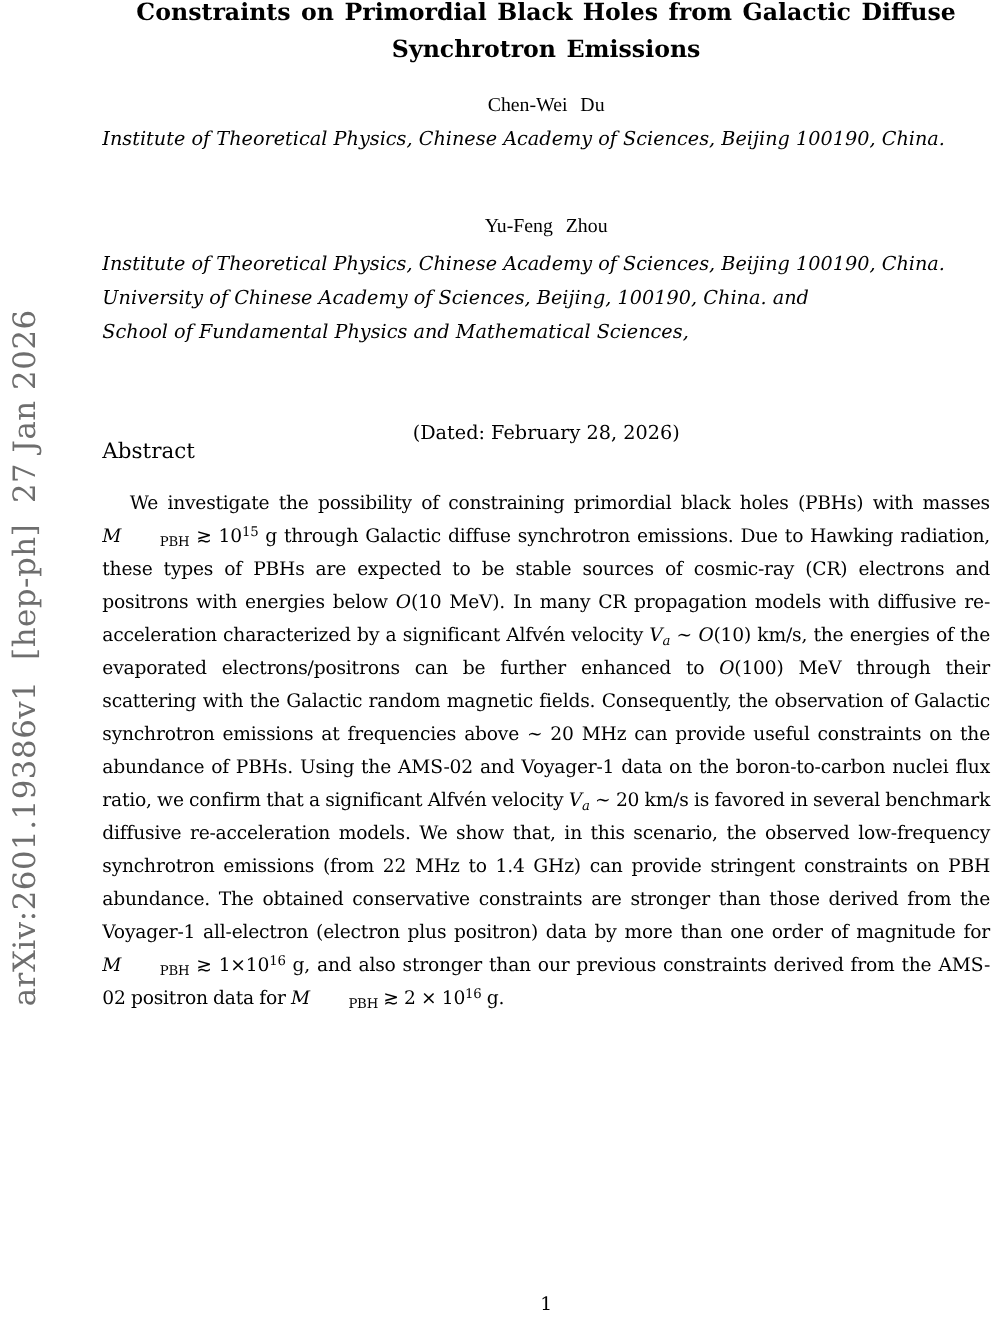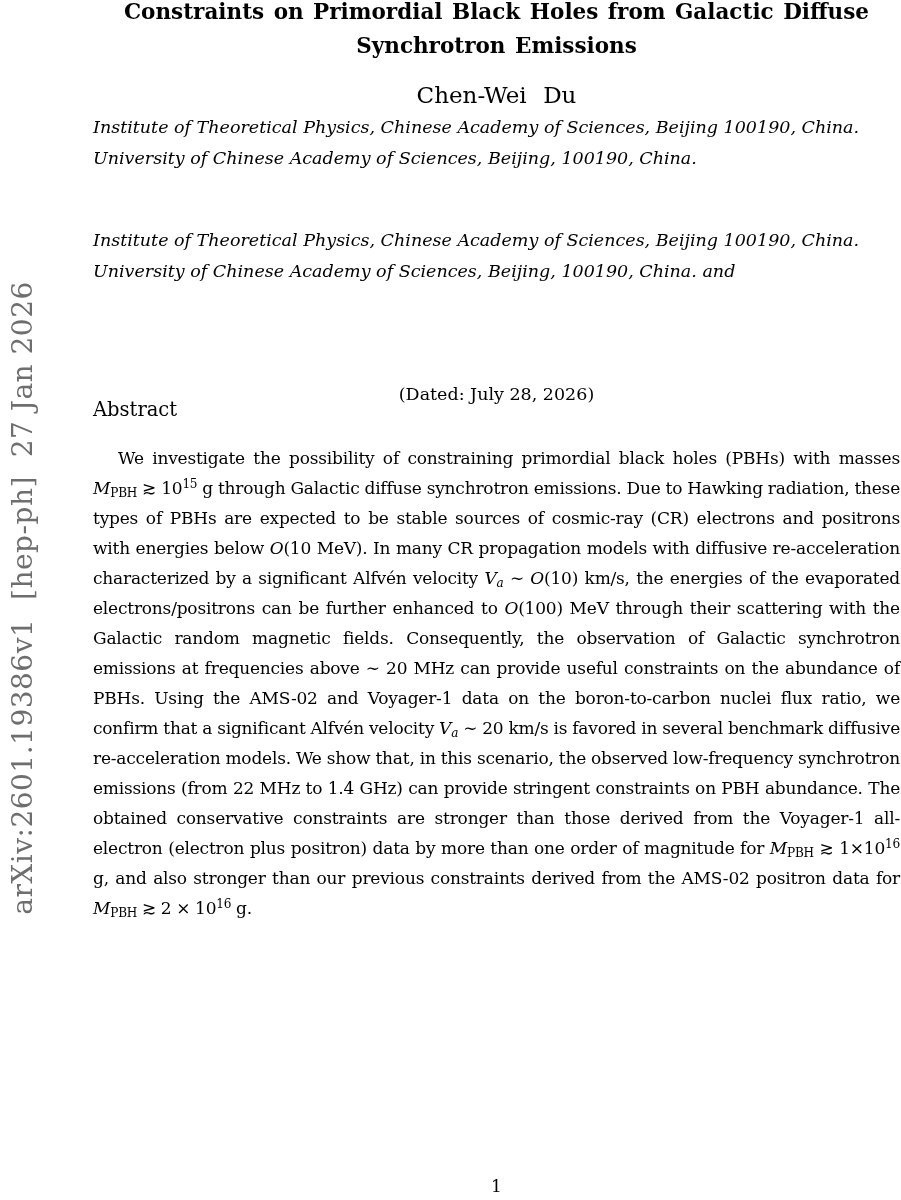--- a/index.html
+++ b/index.html
@@ -43,23 +43,24 @@
   .title {
     top: -5px;
     text-align: center;
     font-size: 21.5px;
     font-weight: bold;
     line-height: 34px;
     word-spacing: 2px;
   }
   .author {
     text-align: center;
-    font-size: 23px;
+    font-size: 18px;
     line-height: 22px;
     word-spacing: 0.4em;
+    font-family: Liberation Serif, serif;
   }
   .author-1 { top: 84px; }
   .author-2 { top: 194px; }
   .affil {
     text-align: left;
     font-style: italic;
     font-size: 17.5px;
     line-height: 31px;
   }
   .affil-1 { top: 112px; }
@@ -89,48 +90,49 @@
     top: 1174px;
     text-align: center;
     font-size: 17px;
     line-height: 24px;
   }
   
   .seg-r  { }
   .seg-i  { font-style: italic; }
   .seg-cal{ font-style: italic; }
   .seg-sup{ font-size: 71%; vertical-align: 6px;  line-height: 0; }
-  .seg-sub{ font-size: 71%; vertical-align: -3px; line-height: 0; }
+  .seg-sub{ font-size: 71%; vertical-align: -3px; line-height: 0; margin-left: 35px; }
   .seg-subi{ font-size: 71%; vertical-align: -3px; line-height: 0; font-style: italic; }
 </style>
 </head>
 <body>
 
 <div class="page">
 
   <div class="watermark">arXiv:2601.19386v1  [hep-ph]  27 Jan 2026</div>
 
   <div class="content">
 
     <h1 class="title">Constraints on Primordial Black Holes from Galactic Diffuse Synchrotron Emissions</h1>
 
     <div class="author author-1">Chen-Wei Du</div>
 
     <div class="affil affil-1">
       <div>Institute of Theoretical Physics, Chinese Academy of Sciences, Beijing 100190, China.</div>
-      <div>University of Chinese Academy of Sciences, Beijing, 100190, China.</div>
     </div>
 
+    <div class="author author-2">Yu-Feng Zhou</div>
 
     <div class="affil affil-2">
       <div>Institute of Theoretical Physics, Chinese Academy of Sciences, Beijing 100190, China.</div>
       <div>University of Chinese Academy of Sciences, Beijing, 100190, China. and</div>
+      <div>School of Fundamental Physics and Mathematical Sciences,</div>
     </div>
 
-    <div class="dateline">(Dated: July 28, 2026)</div>
+    <div class="dateline">(Dated: February 28, 2026)</div>
 
     <div class="abs-heading">Abstract</div>
 
     <p class="abstract"><span class="seg-r">We investigate the possibility of constraining primordial black holes (PBHs) with masses </span><span class="seg-i">M</span><span class="seg-sub">PBH</span><span class="seg-r"> ≳ 10</span><span class="seg-sup">15</span><span class="seg-r"> g through Galactic diffuse synchrotron emissions. Due to Hawking radiation, these types of PBHs are expected to be stable sources of cosmic-ray (CR) electrons and positrons with energies below </span><span class="seg-cal">O</span><span class="seg-r">(10 MeV). In many CR propagation models with diffusive re-acceleration characterized by a significant Alfvén velocity </span><span class="seg-i">V</span><span class="seg-subi">a</span><span class="seg-r"> ∼ </span><span class="seg-cal">O</span><span class="seg-r">(10) km/s, the energies of the evaporated electrons/positrons can be further enhanced to </span><span class="seg-cal">O</span><span class="seg-r">(100) MeV through their scattering with the Galactic random magnetic fields. Consequently, the observation of Galactic synchrotron emissions at frequencies above ∼ 20 MHz can provide useful constraints on the abundance of PBHs. Using the AMS-02 and Voyager-1 data on the boron-to-carbon nuclei flux ratio, we confirm that a significant Alfvén velocity </span><span class="seg-i">V</span><span class="seg-subi">a</span><span class="seg-r"> ∼ 20 km/s is favored in several benchmark diffusive re-acceleration models. We show that, in this scenario, the observed low-frequency synchrotron emissions (from 22 MHz to 1.4 GHz) can provide stringent constraints on PBH abundance. The obtained conservative constraints are stronger than those derived from the Voyager-1 all-electron (electron plus positron) data by more than one order of magnitude for </span><span class="seg-i">M</span><span class="seg-sub">PBH</span><span class="seg-r"> ≳ 1×10</span><span class="seg-sup">16</span><span class="seg-r"> g, and also stronger than our previous constraints derived from the AMS-02 positron data for </span><span class="seg-i">M</span><span class="seg-sub">PBH</span><span class="seg-r"> ≳ 2 × 10</span><span class="seg-sup">16</span><span class="seg-r"> g.</span></p>
 
     <div class="pageno">1</div>
 
   </div>
 </div>
 

